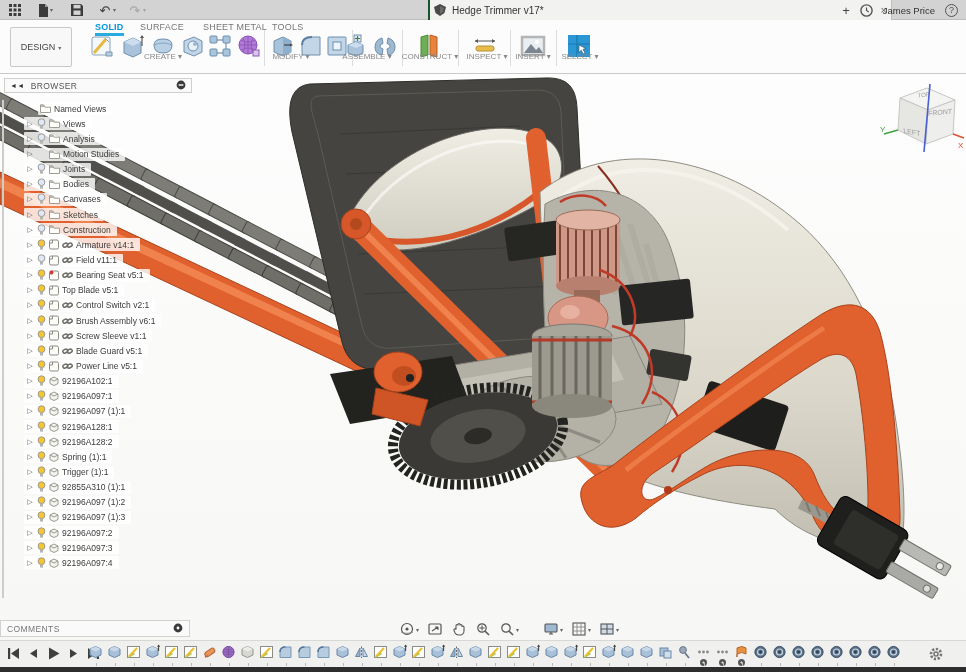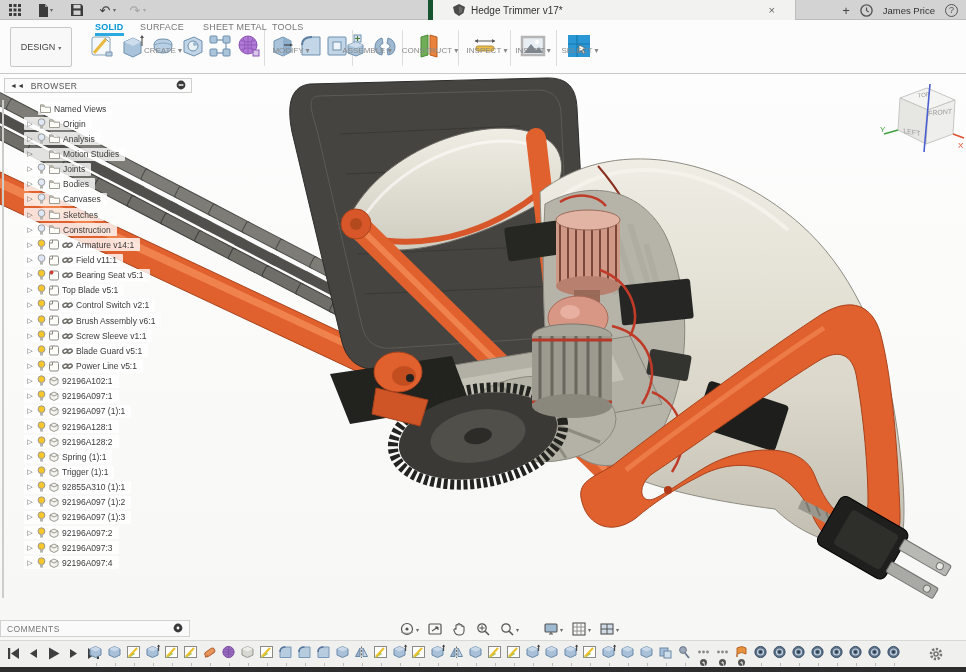--- a/index.html
+++ b/index.html
@@ -3,36 +3,36 @@
 <meta charset="utf-8">
 <style>
   html,body{margin:0;padding:0;background:#888;}
   *{box-sizing:border-box;font-family:"Liberation Sans",sans-serif;}
   #app{position:relative;width:966px;height:672px;background:#fff;overflow:hidden;-webkit-font-smoothing:antialiased;}
 
   
   #topbar{position:absolute;left:0;top:0;width:966px;height:20px;background:#d3d3d3;border-bottom:1px solid #bdbdbd;}
   .tb-ic{position:absolute;top:2px;width:18px;height:16px;display:flex;align-items:center;justify-content:center;color:#3c3c3c;font-size:11px;cursor:pointer;}
   .tb-caret{position:absolute;top:6px;font-size:6px;color:#666;}
-  #doc-tab{position:absolute;left:428px;top:0;width:368px;height:20px;background:#f2f2f1;border-left:5px solid #14532d;border-right:1px solid #bdbdbd;display:flex;align-items:center;padding:0 20px;}
+  #doc-tab{position:absolute;left:428px;top:0;width:464px;height:20px;background:#f2f2f1;border-left:2px solid #14532d;border-right:1px solid #bdbdbd;display:flex;align-items:center;padding:0 4px;}
   #doc-tab .ttl{font-size:10px;color:#333;margin-left:6px;white-space:nowrap;}
   #doc-tab .x{margin-left:auto;color:#666;font-size:11px;cursor:pointer;}
   #tb-right{position:absolute;right:0;top:0;height:20px;display:flex;align-items:center;gap:10px;padding:0 8px;}
   #tb-right .plus{font-size:13px;color:#444;cursor:pointer;}
   #tb-user{font-size:9.5px;color:#333;cursor:pointer;}
   .roundic{width:13px;height:13px;border-radius:50%;border:1.4px solid #555;color:#555;font-size:9px;display:flex;align-items:center;justify-content:center;cursor:pointer;}
 
   
   #ribbon{position:absolute;left:0;top:20px;width:966px;height:54px;background:#fcfcfc;border-bottom:1px solid #c9c9c9;}
   #design-btn{position:absolute;left:10px;top:7px;width:62px;height:40px;background:#f8f8f8;border:1px solid #c8c8c8;border-radius:2px;font-size:9px;color:#444;display:flex;align-items:center;justify-content:center;gap:3px;cursor:pointer;}
   .rtab{position:absolute;top:2px;font-size:9px;color:#777;cursor:pointer;letter-spacing:.2px;}
   .rtab.active{color:#0696d7;font-weight:bold;border-bottom:3px solid #29abe2;padding-bottom:1px;}
   .ric{position:absolute;top:13px;width:26px;height:26px;cursor:pointer;}
   .rsep{position:absolute;top:10px;width:1px;height:36px;background:#ddd;}
-  .glabel{position:absolute;top:26px;font-size:8px;color:#888;cursor:pointer;white-space:nowrap;transform:translateX(-50%);}
+  .glabel{position:absolute;top:32px;font-size:8px;color:#888;cursor:pointer;white-space:nowrap;transform:translateX(-50%);}
 
   
   #canvas{position:absolute;left:0;top:74px;width:966px;height:566px;background:linear-gradient(#fdfdfd,#f7f7f5);}
   #model{position:absolute;left:0;top:0;}
 
   
   #browser{position:absolute;left:4px;top:4px;width:200px;}
   #browser-header{width:188px;height:15px;background:rgba(250,250,250,.92);border:1px solid #cfcfcc;display:flex;align-items:center;padding:0 5px;font-size:8.5px;color:#555;letter-spacing:.4px;}
   #browser-header .dd{margin-right:6px;font-size:7px;color:#333;cursor:pointer;}
   #browser-header .opt{margin-left:auto;cursor:pointer;}
@@ -457,21 +457,21 @@
             <span class="bchip">
               <span class="btri">▷</span>
               <svg width="9" height="12" viewBox="0 0 9 12">
                 <circle cx="4.5" cy="4.2" r="3.4" fill="#dfe8f6" stroke="#9a9a96"></circle>
                 <rect x="3" y="8" width="3" height="2.6" fill="#b5b5b1"></rect>
               </svg>
               <svg width="11" height="9" viewBox="0 0 11 9">
                 <path d="M.5 2 h3.4 l1 1.2 h5.6 v5.3 h-10 z" fill="#fdfdf9" stroke="#a09e94"></path>
                 <path d="M.5 2 v-1.2 h3 l1 1.2 z" fill="#efede3" stroke="#a09e94"></path>
               </svg>
-              <span class="blabel">Origin</span>
+              <span class="blabel">Views</span>
             </span>
           </div>
           <div class="brow">
             <span style="width:20px"></span>
             <span class="bchip">
               <span class="btri">▷</span>
               <svg width="9" height="12" viewBox="0 0 9 12">
                 <circle cx="4.5" cy="4.2" r="3.4" fill="#dfe8f6" stroke="#9a9a96"></circle>
                 <rect x="3" y="8" width="3" height="2.6" fill="#b5b5b1"></rect>
               </svg>

